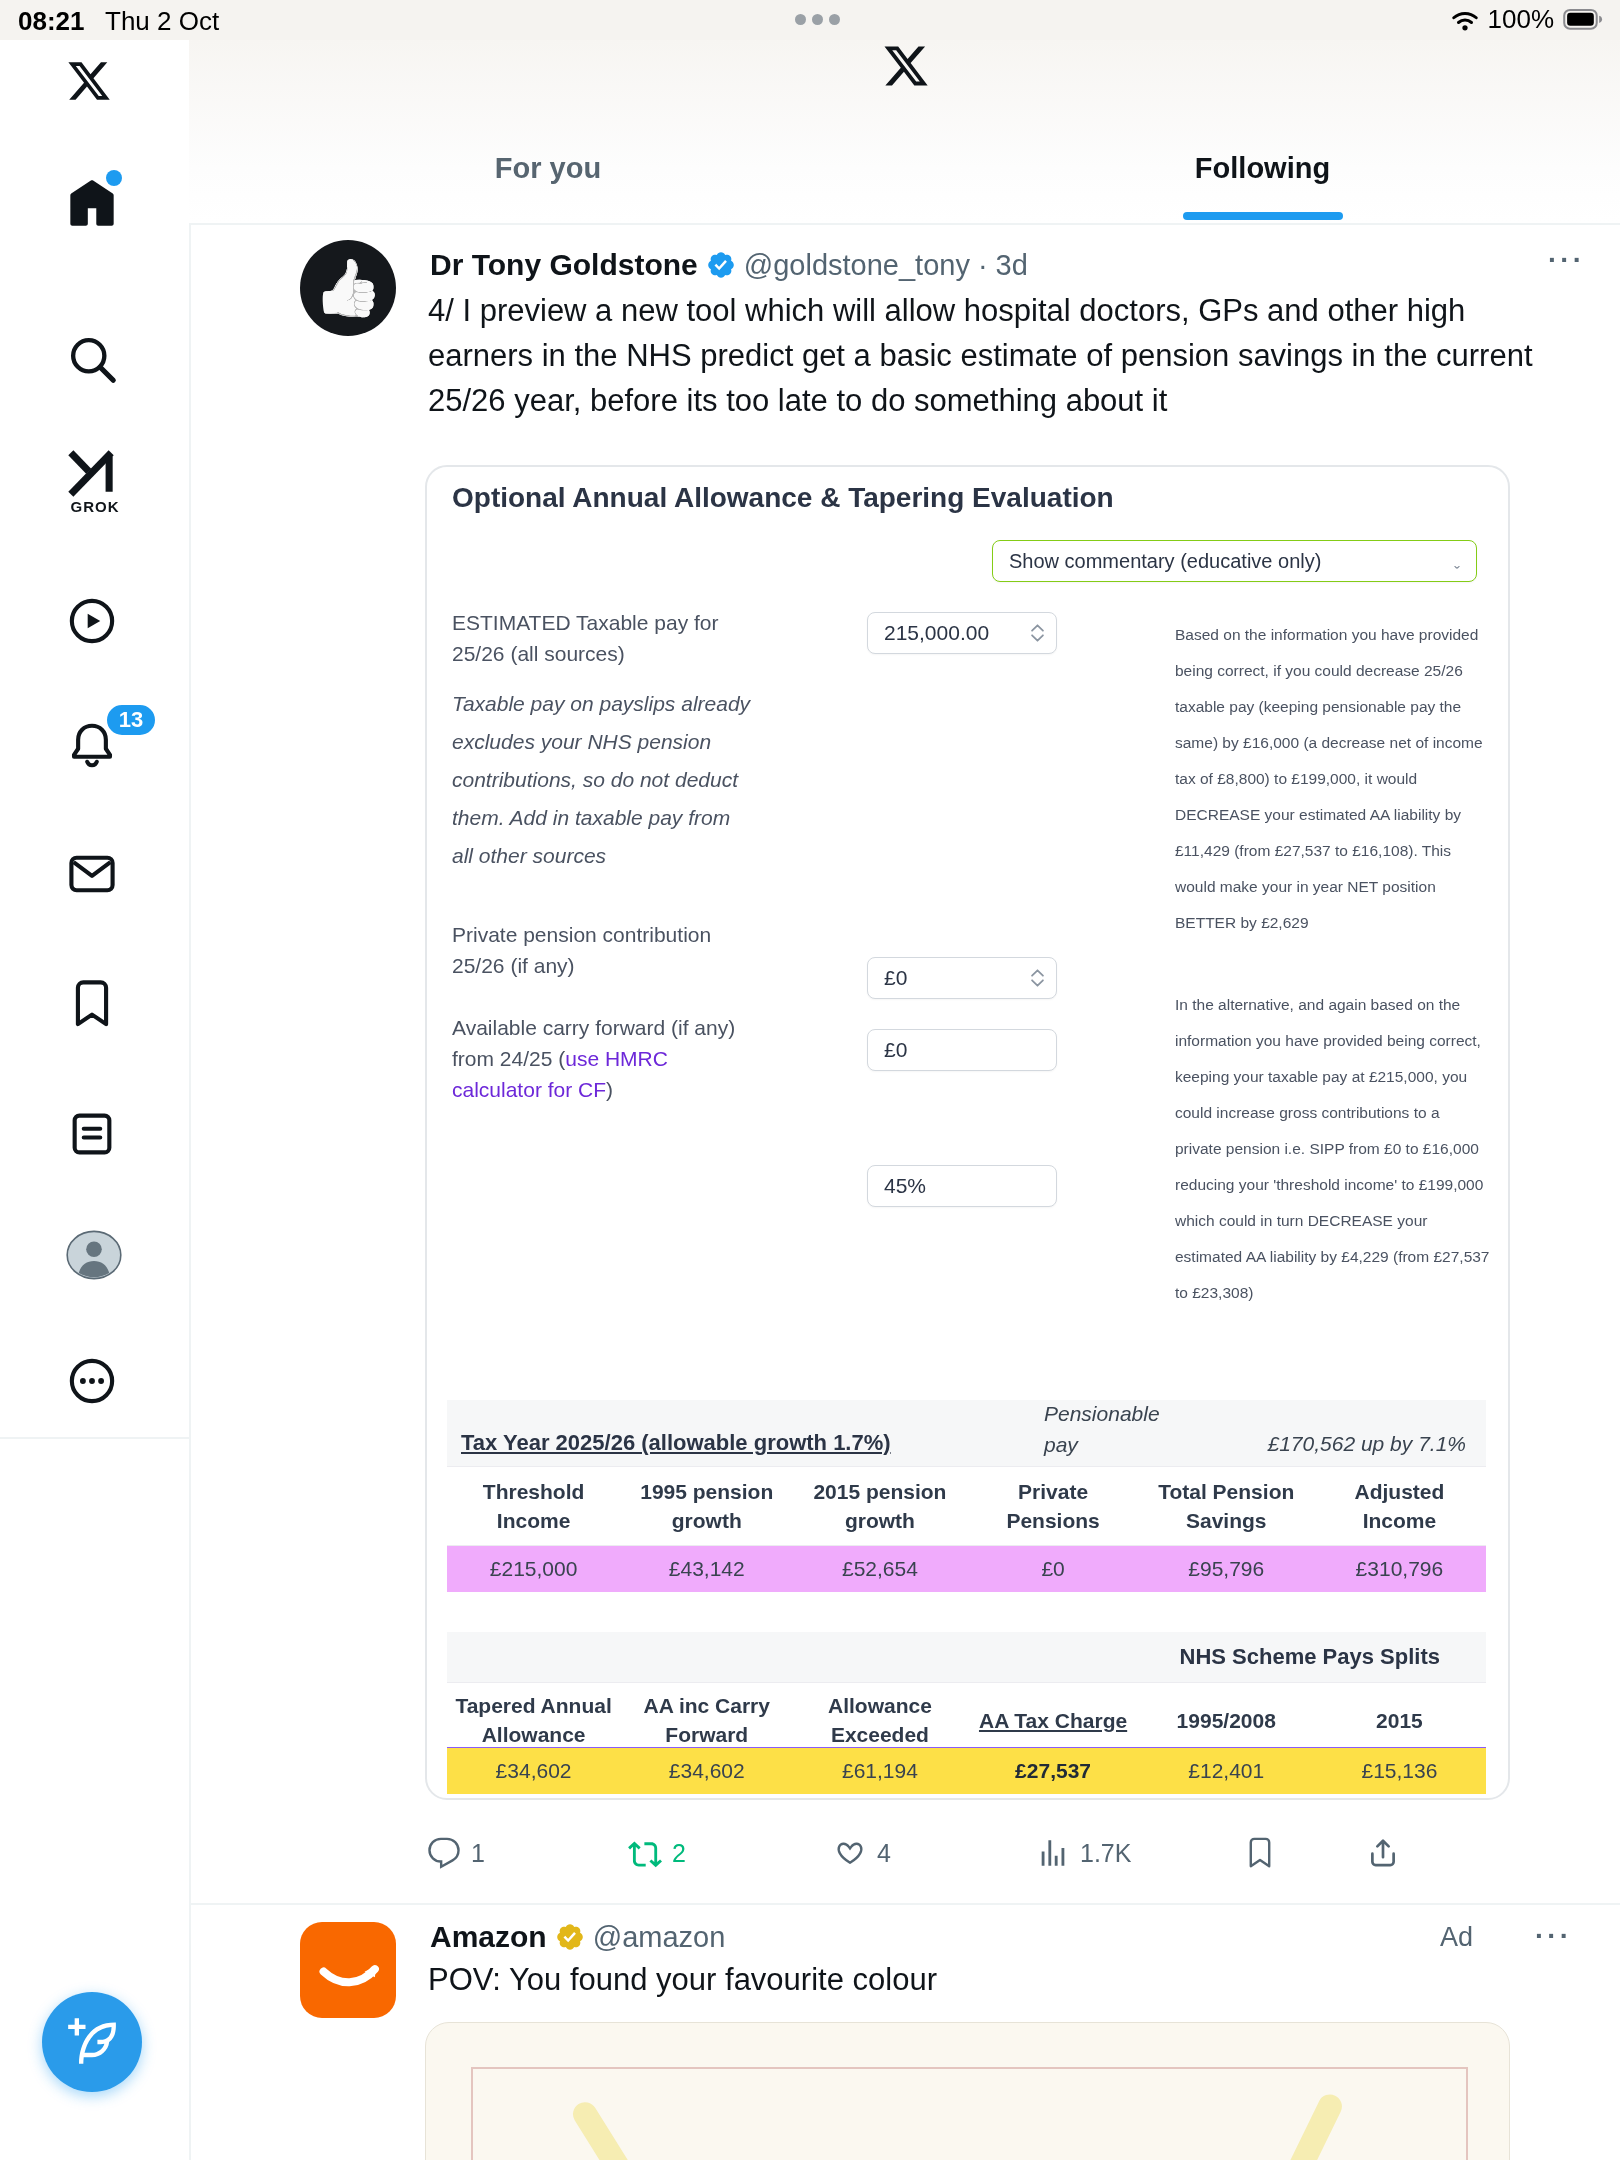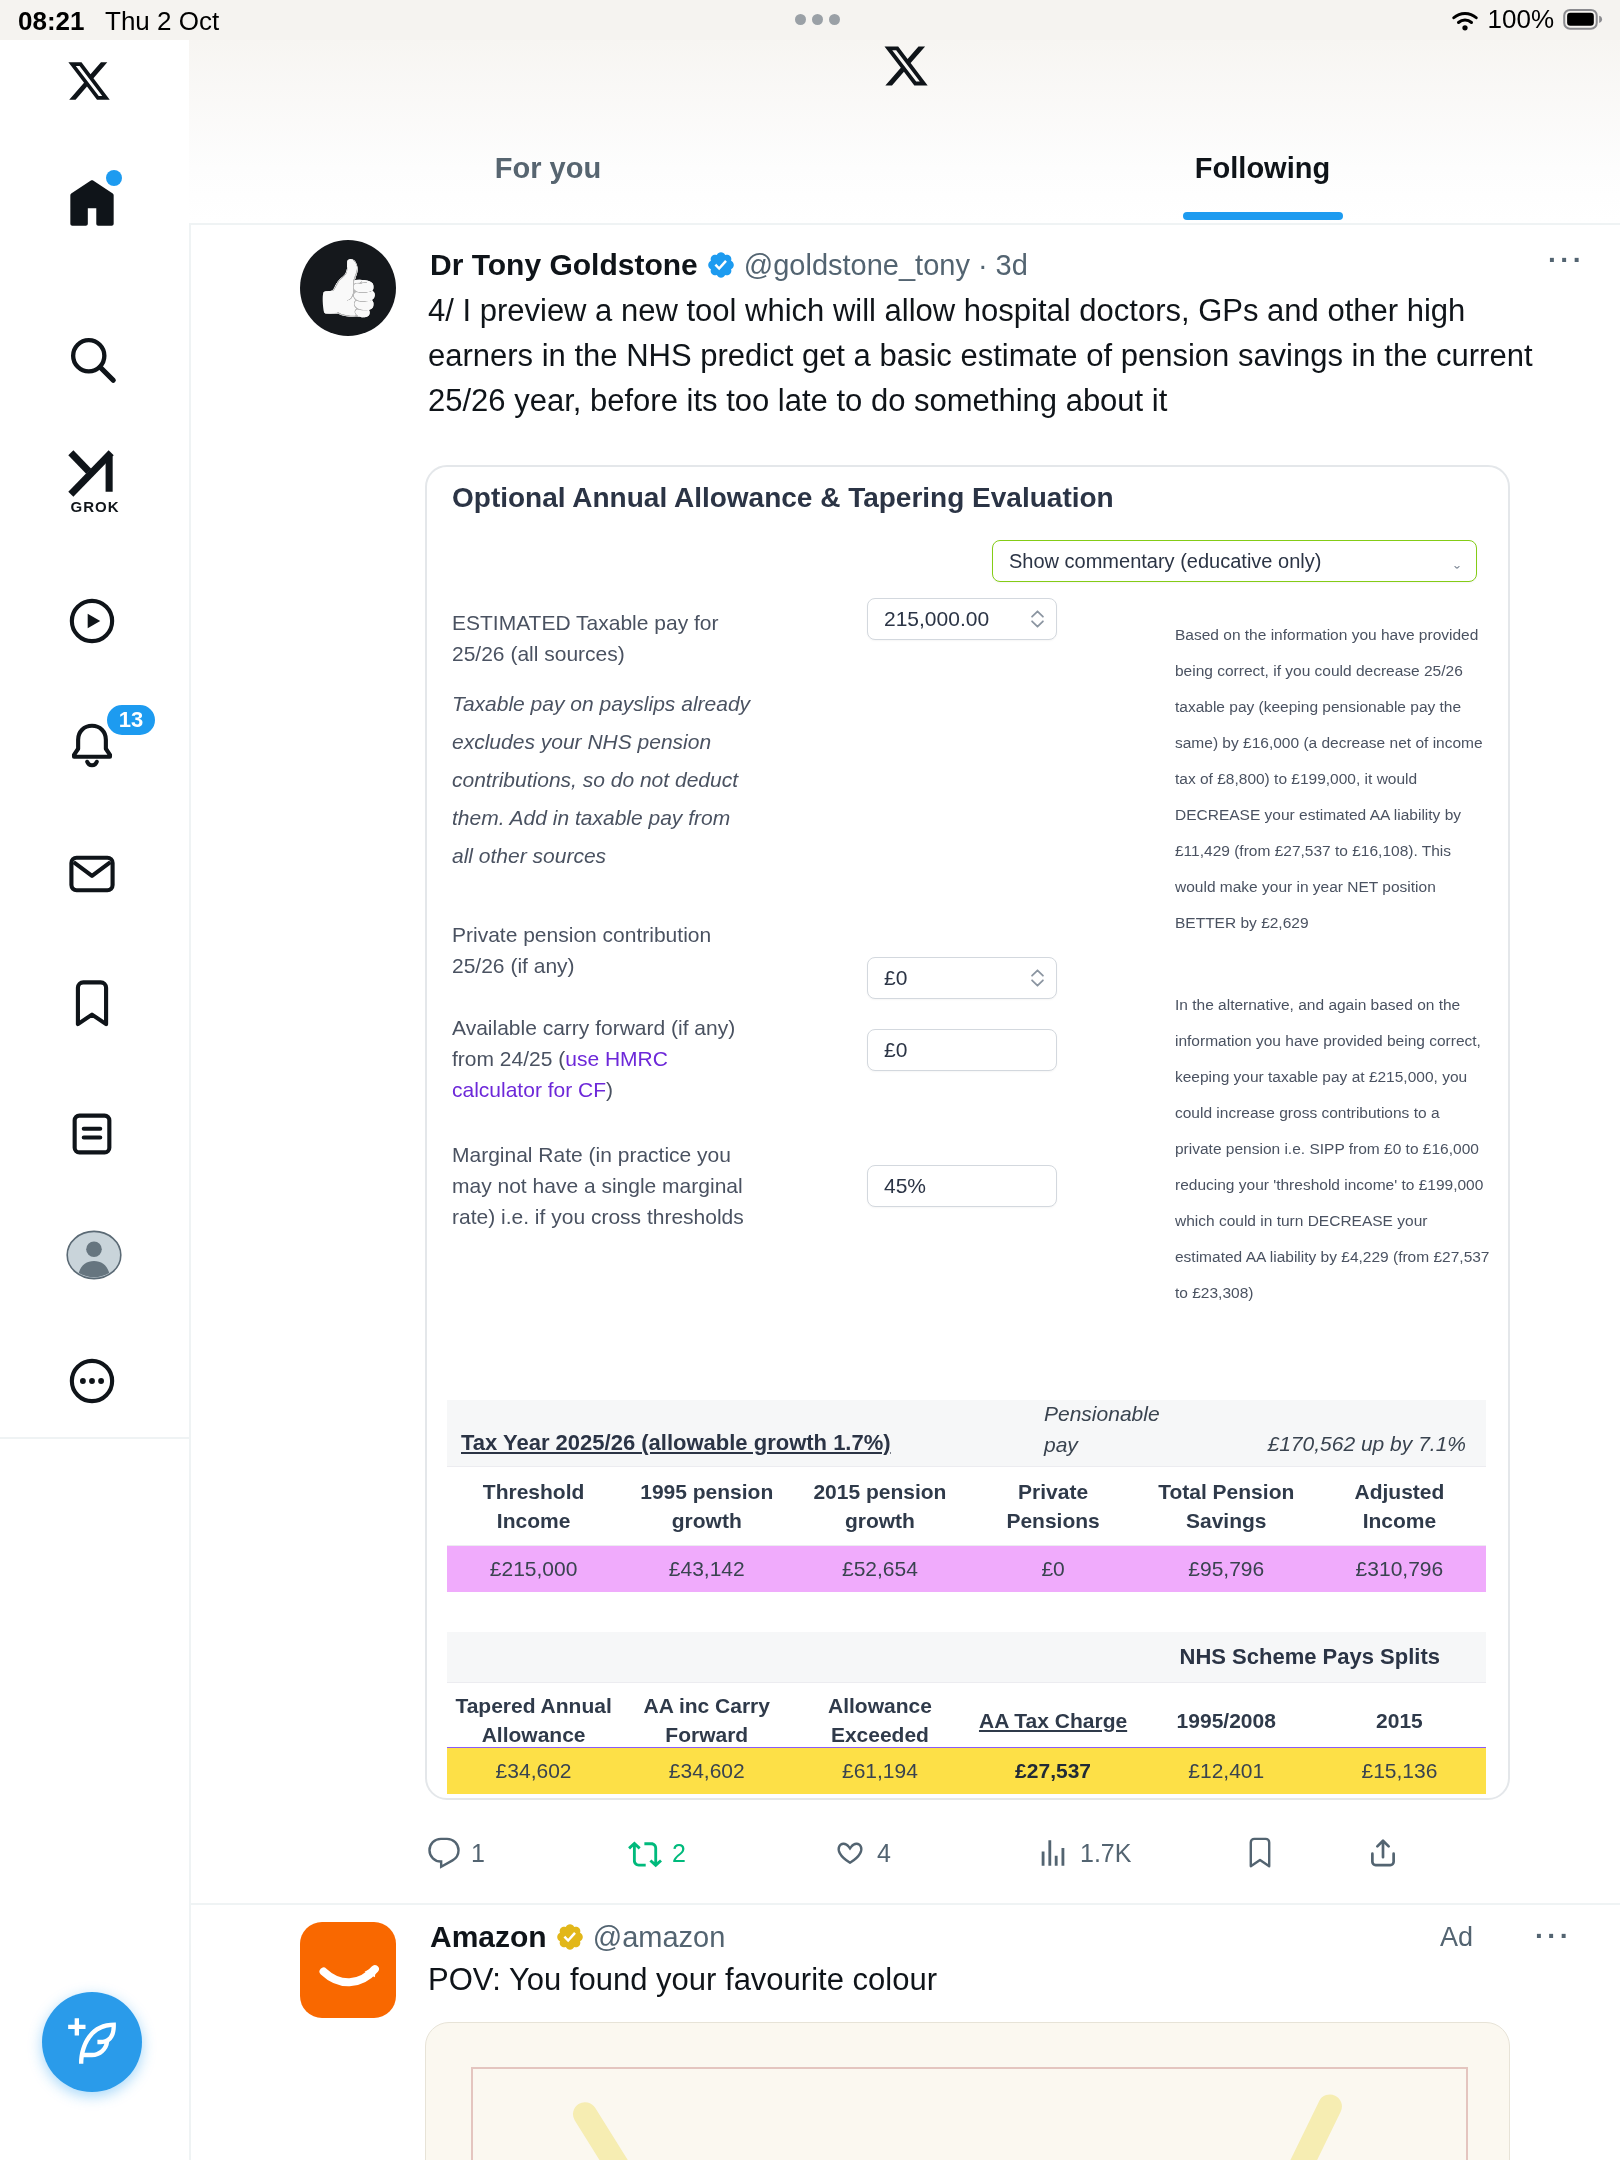--- a/index.html
+++ b/index.html
@@ -233,21 +233,21 @@
   <div class="toolcard">
     <div class="tc-title">Optional Annual Allowance &amp; Tapering Evaluation</div>
 
     <div class="tc-select">
       <span>Show commentary (educative only)</span>
       <span class="tc-chev">ˆ</span>
     </div>
     <style>.tc-chev{transform:rotate(180deg);}</style>
 
     <div class="tc-label" style="top:140px;">ESTIMATED Taxable pay for 25/26 (all sources)</div>
-    <div class="tc-input" style="top:131px;">
+    <div class="tc-input" style="top:145px;">
       <span>215,000.00</span>
       <span class="stepper">
         <svg width="13" height="8" viewBox="0 0 12 7">
             <path d="M1 6l5-5 5 5" fill="none" stroke="#8b95a1" stroke-width="1.6" stroke-linecap="round" stroke-linejoin="round"></path>
           </svg>
         <svg width="13" height="8" viewBox="0 0 12 7">
             <path d="M1 1l5 5 5-5" fill="none" stroke="#8b95a1" stroke-width="1.6" stroke-linecap="round" stroke-linejoin="round"></path>
           </svg>
       </span>
     </div>
@@ -265,21 +265,20 @@
             <path d="M1 1l5 5 5-5" fill="none" stroke="#8b95a1" stroke-width="1.6" stroke-linecap="round" stroke-linejoin="round"></path>
           </svg>
       </span>
     </div>
 
     <div class="tc-label" style="top:545px;"><span>Available carry forward (if any) from 24/25 (</span><span class="tc-link">use HMRC calculator for CF</span><span>)</span></div>
     <div class="tc-input" style="top:562px;">
       <span>£0</span>
     </div>
 
-    <div class="tc-label" style="top:672px;">Marginal Rate (in practice you may not have a single marginal rate) i.e. if you cross thresholds</div>
     <div class="tc-input" style="top:698px;">
       <span>45%</span>
     </div>
 
     <div class="tc-comm" style="top:150px;">Based on the information you have provided being correct, if you could decrease 25/26 taxable pay (keeping pensionable pay the same) by £16,000 (a decrease net of income tax of £8,800) to £199,000, it would DECREASE your estimated AA liability by £11,429 (from £27,537 to £16,108). This would make your in year NET position BETTER by £2,629</div>
     <div class="tc-comm" style="top:520px;">In the alternative, and again based on the information you have provided being correct, keeping your taxable pay at £215,000, you could increase gross contributions to a private pension i.e. SIPP from £0 to £16,000 reducing your 'threshold income' to £199,000 which could in turn DECREASE your estimated AA liability by £4,229 (from £27,537 to £23,308)</div>
 
     <div class="ttable" style="top:933px;">
       <div class="trow-cap" style="height:66px;">
         <span class="cap-main">Tax Year 2025/26 (allowable growth 1.7%)</span>

